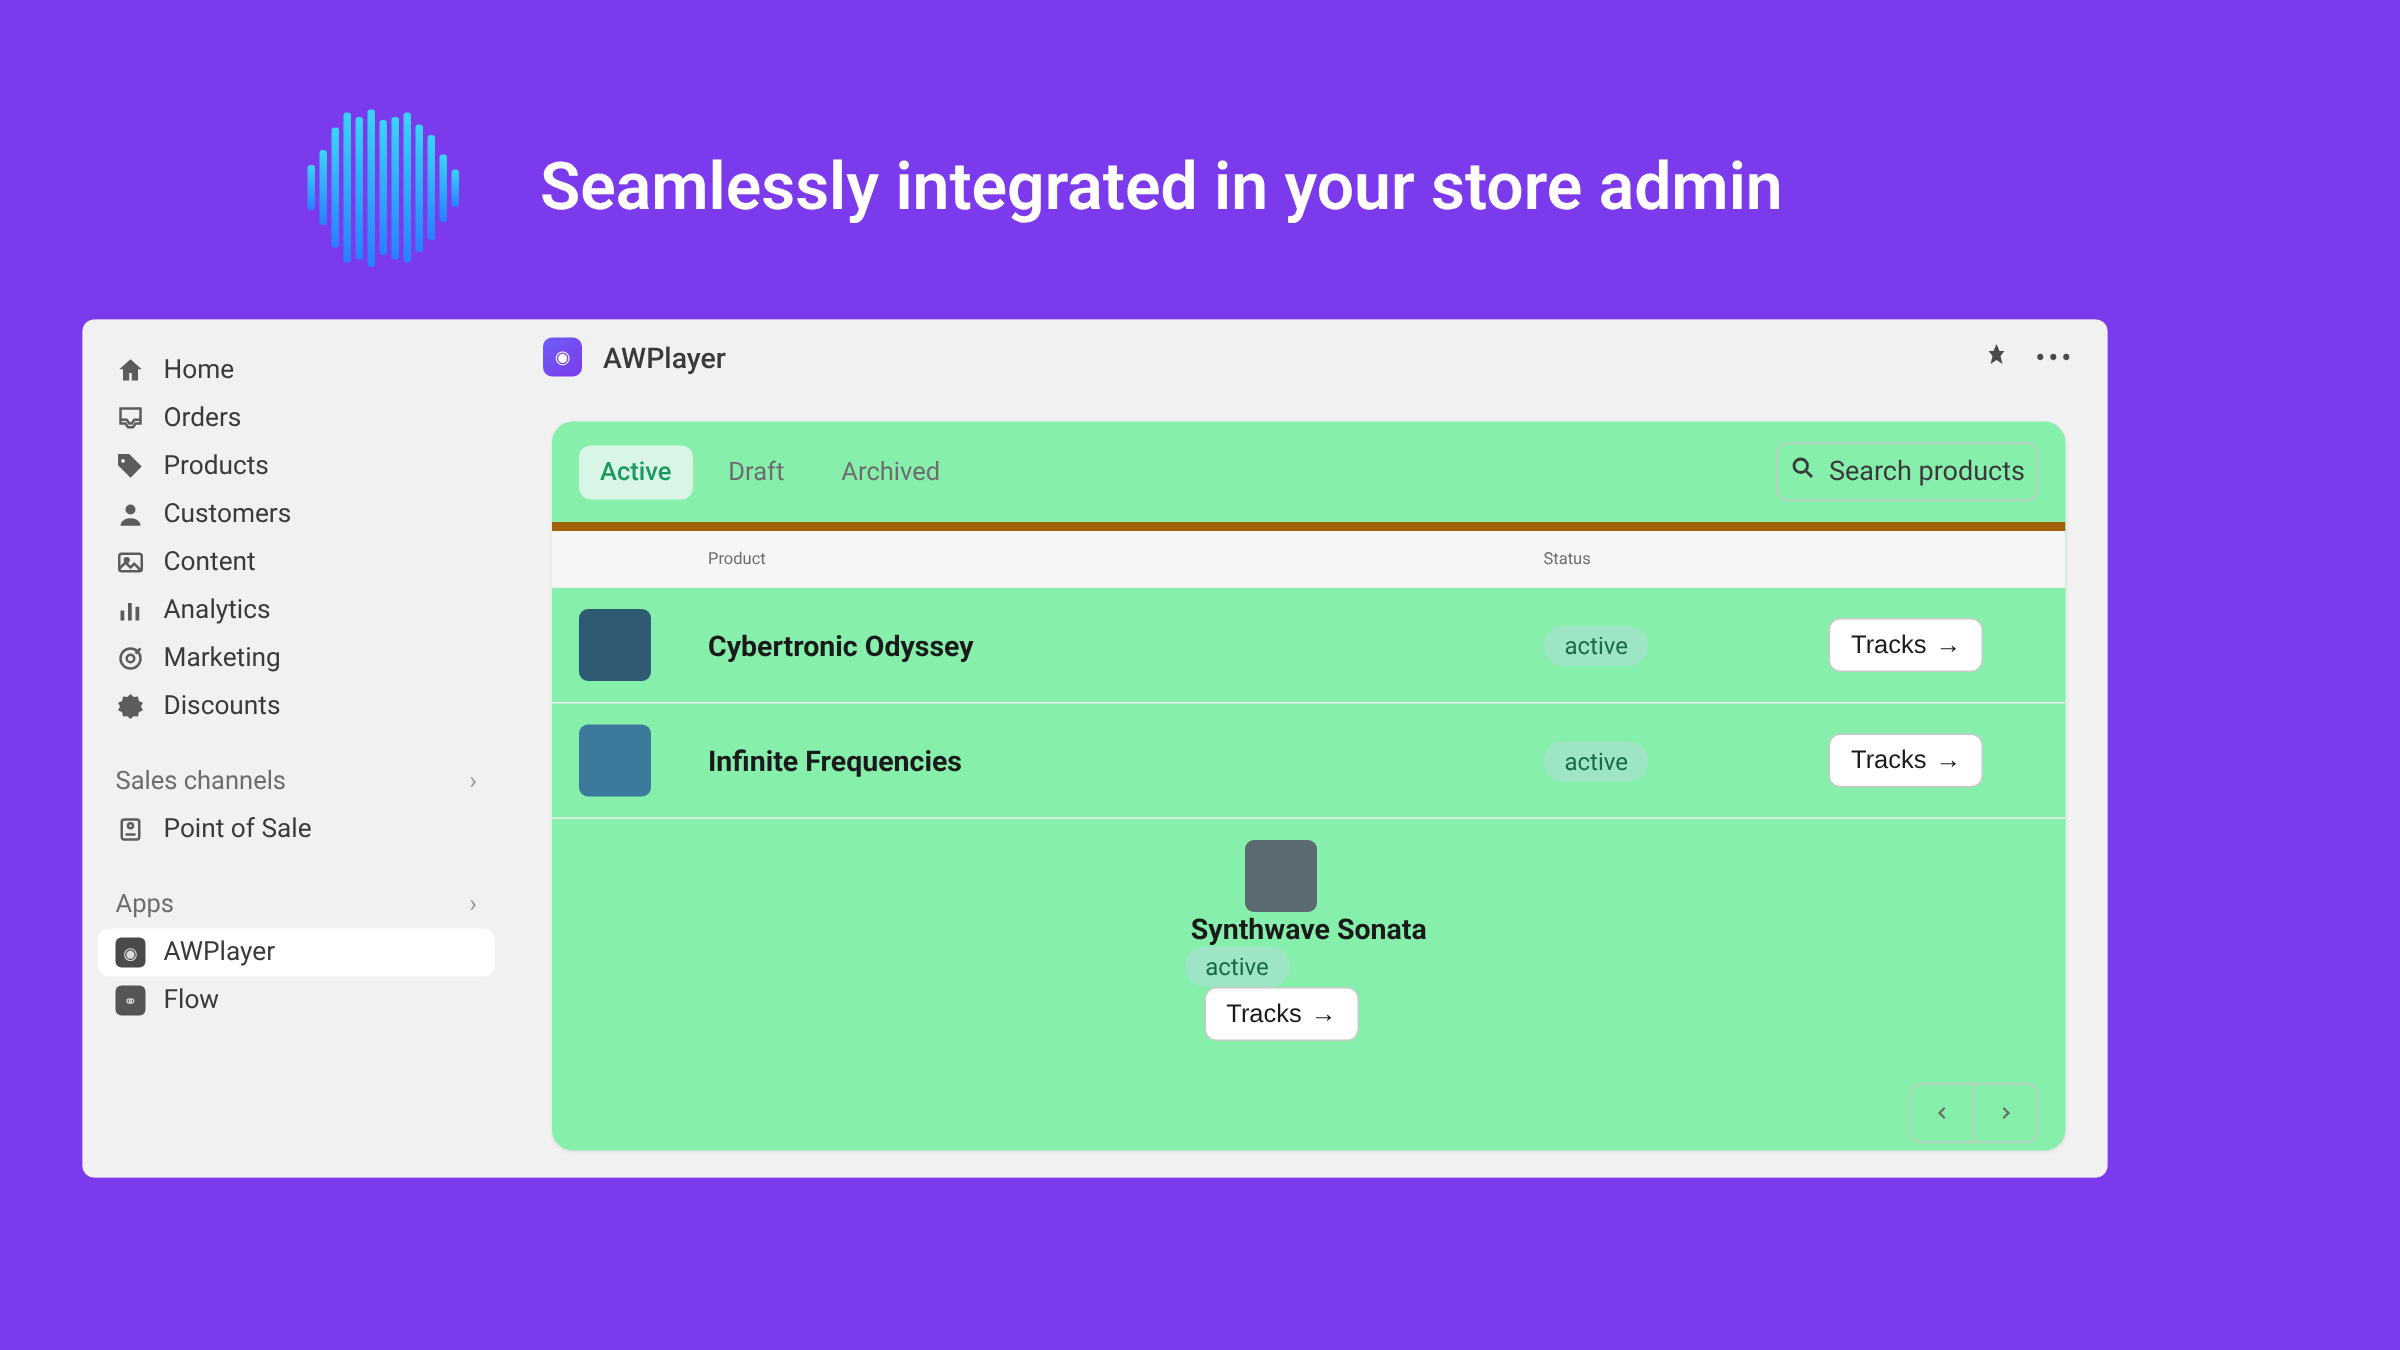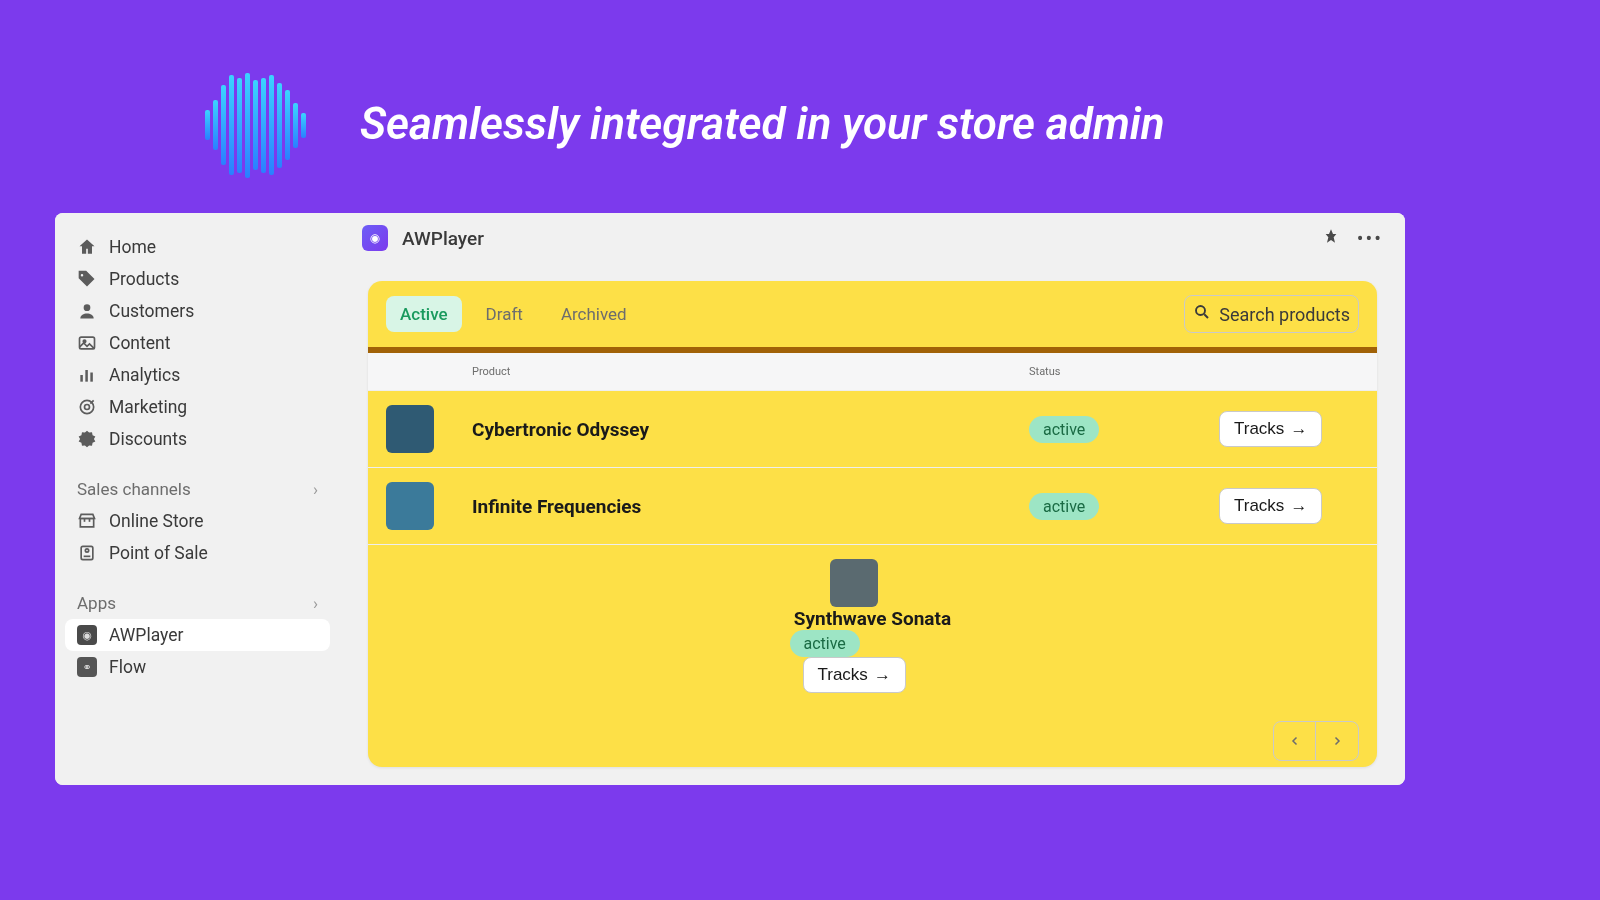--- a/index.html
+++ b/index.html
@@ -13,21 +13,20 @@
 }
 
 
 .hero {
   position: absolute;
   top: 70px;
   left: 200px;
   display: flex;
   align-items: center;
   gap: 50px;
-  font-style: italic;
 }
 .hero-logo {
   width: 110px;
   height: 110px;
   position: relative;
   display: flex;
   align-items: center;
   justify-content: center;
 }
 .hero-title {
@@ -136,21 +135,21 @@
   margin-left: auto;
   display: flex;
   align-items: center;
   gap: 18px;
   color: #4a4a4a;
 }
 
 
 .card {
   margin: 18px 28px;
-  background: #fde047;
+  background: #86efac;
   border-radius: 14px;
   box-shadow: 0 1px 3px rgba(0,0,0,0.08);
   overflow: hidden;
 }
 .tabs-row {
   display: flex;
   align-items: center;
   padding: 14px 18px;
   gap: 10px;
 }
@@ -300,20 +299,29 @@
       <span class="nav-icon">
           <svg viewBox="0 0 24 24" fill="currentColor">
             <path d="M12 3l9 8h-3v9h-5v-6h-2v6H6v-9H3z"></path>
           </svg>
         </span>
       <span>Home</span>
     </div>
     <div class="nav-item">
       <span class="nav-icon">
           <svg viewBox="0 0 24 24" fill="currentColor">
+            <path d="M4 4h16v12l-4 0-2 3h-4l-2-3H4z" stroke="currentColor" stroke-width="2" fill="none"></path>
+            <path d="M4 13h5l2 3h2l2-3h5" stroke="currentColor" stroke-width="2" fill="none"></path>
+          </svg>
+        </span>
+      <span>Orders</span>
+    </div>
+    <div class="nav-item">
+      <span class="nav-icon">
+          <svg viewBox="0 0 24 24" fill="currentColor">
             <path d="M11 2l10 10-9 9L2 11V2h9zM6 6a1.5 1.5 0 100 3 1.5 1.5 0 000-3z"></path>
           </svg>
         </span>
       <span>Products</span>
     </div>
     <div class="nav-item">
       <span class="nav-icon">
           <svg viewBox="0 0 24 24" fill="currentColor">
             <circle cx="12" cy="8" r="4"></circle>
             <path d="M4 21c0-4 4-6 8-6s8 2 8 6z"></path>
@@ -356,31 +364,20 @@
           <svg viewBox="0 0 24 24" fill="currentColor">
             <path d="M12 2l2.5 2.3L18 4l.7 3.5L22 9l-1.7 3 1.7 3-3.3 1.5L18 20l-3.5-.3L12 22l-2.5-2.3L6 20l-.7-3.5L2 15l1.7-3L2 9l3.3-1.5L6 4l3.5.3z"></path>
           </svg>
         </span>
       <span>Discounts</span>
     </div>
 
     <div class="section-header">
       <span>Sales channels</span>
       <span class="chev">›</span>
-    </div>
-    <div class="nav-item">
-      <span class="nav-icon">
-          <svg viewBox="0 0 24 24" fill="none" stroke="currentColor" stroke-width="2">
-            <path d="M4 9h16v10H4z"></path>
-            <path d="M3 9l2-5h14l2 5z"></path>
-            <path d="M9 9v4"></path>
-            <path d="M15 9v4"></path>
-          </svg>
-        </span>
-      <span>Online Store</span>
     </div>
     <div class="nav-item">
       <span class="nav-icon">
           <svg viewBox="0 0 24 24" fill="none" stroke="currentColor" stroke-width="2">
             <rect x="5" y="4" width="14" height="16" rx="2"></rect>
             <circle cx="12" cy="9" r="2"></circle>
             <path d="M8 16h8"></path>
           </svg>
         </span>
       <span>Point of Sale</span>

